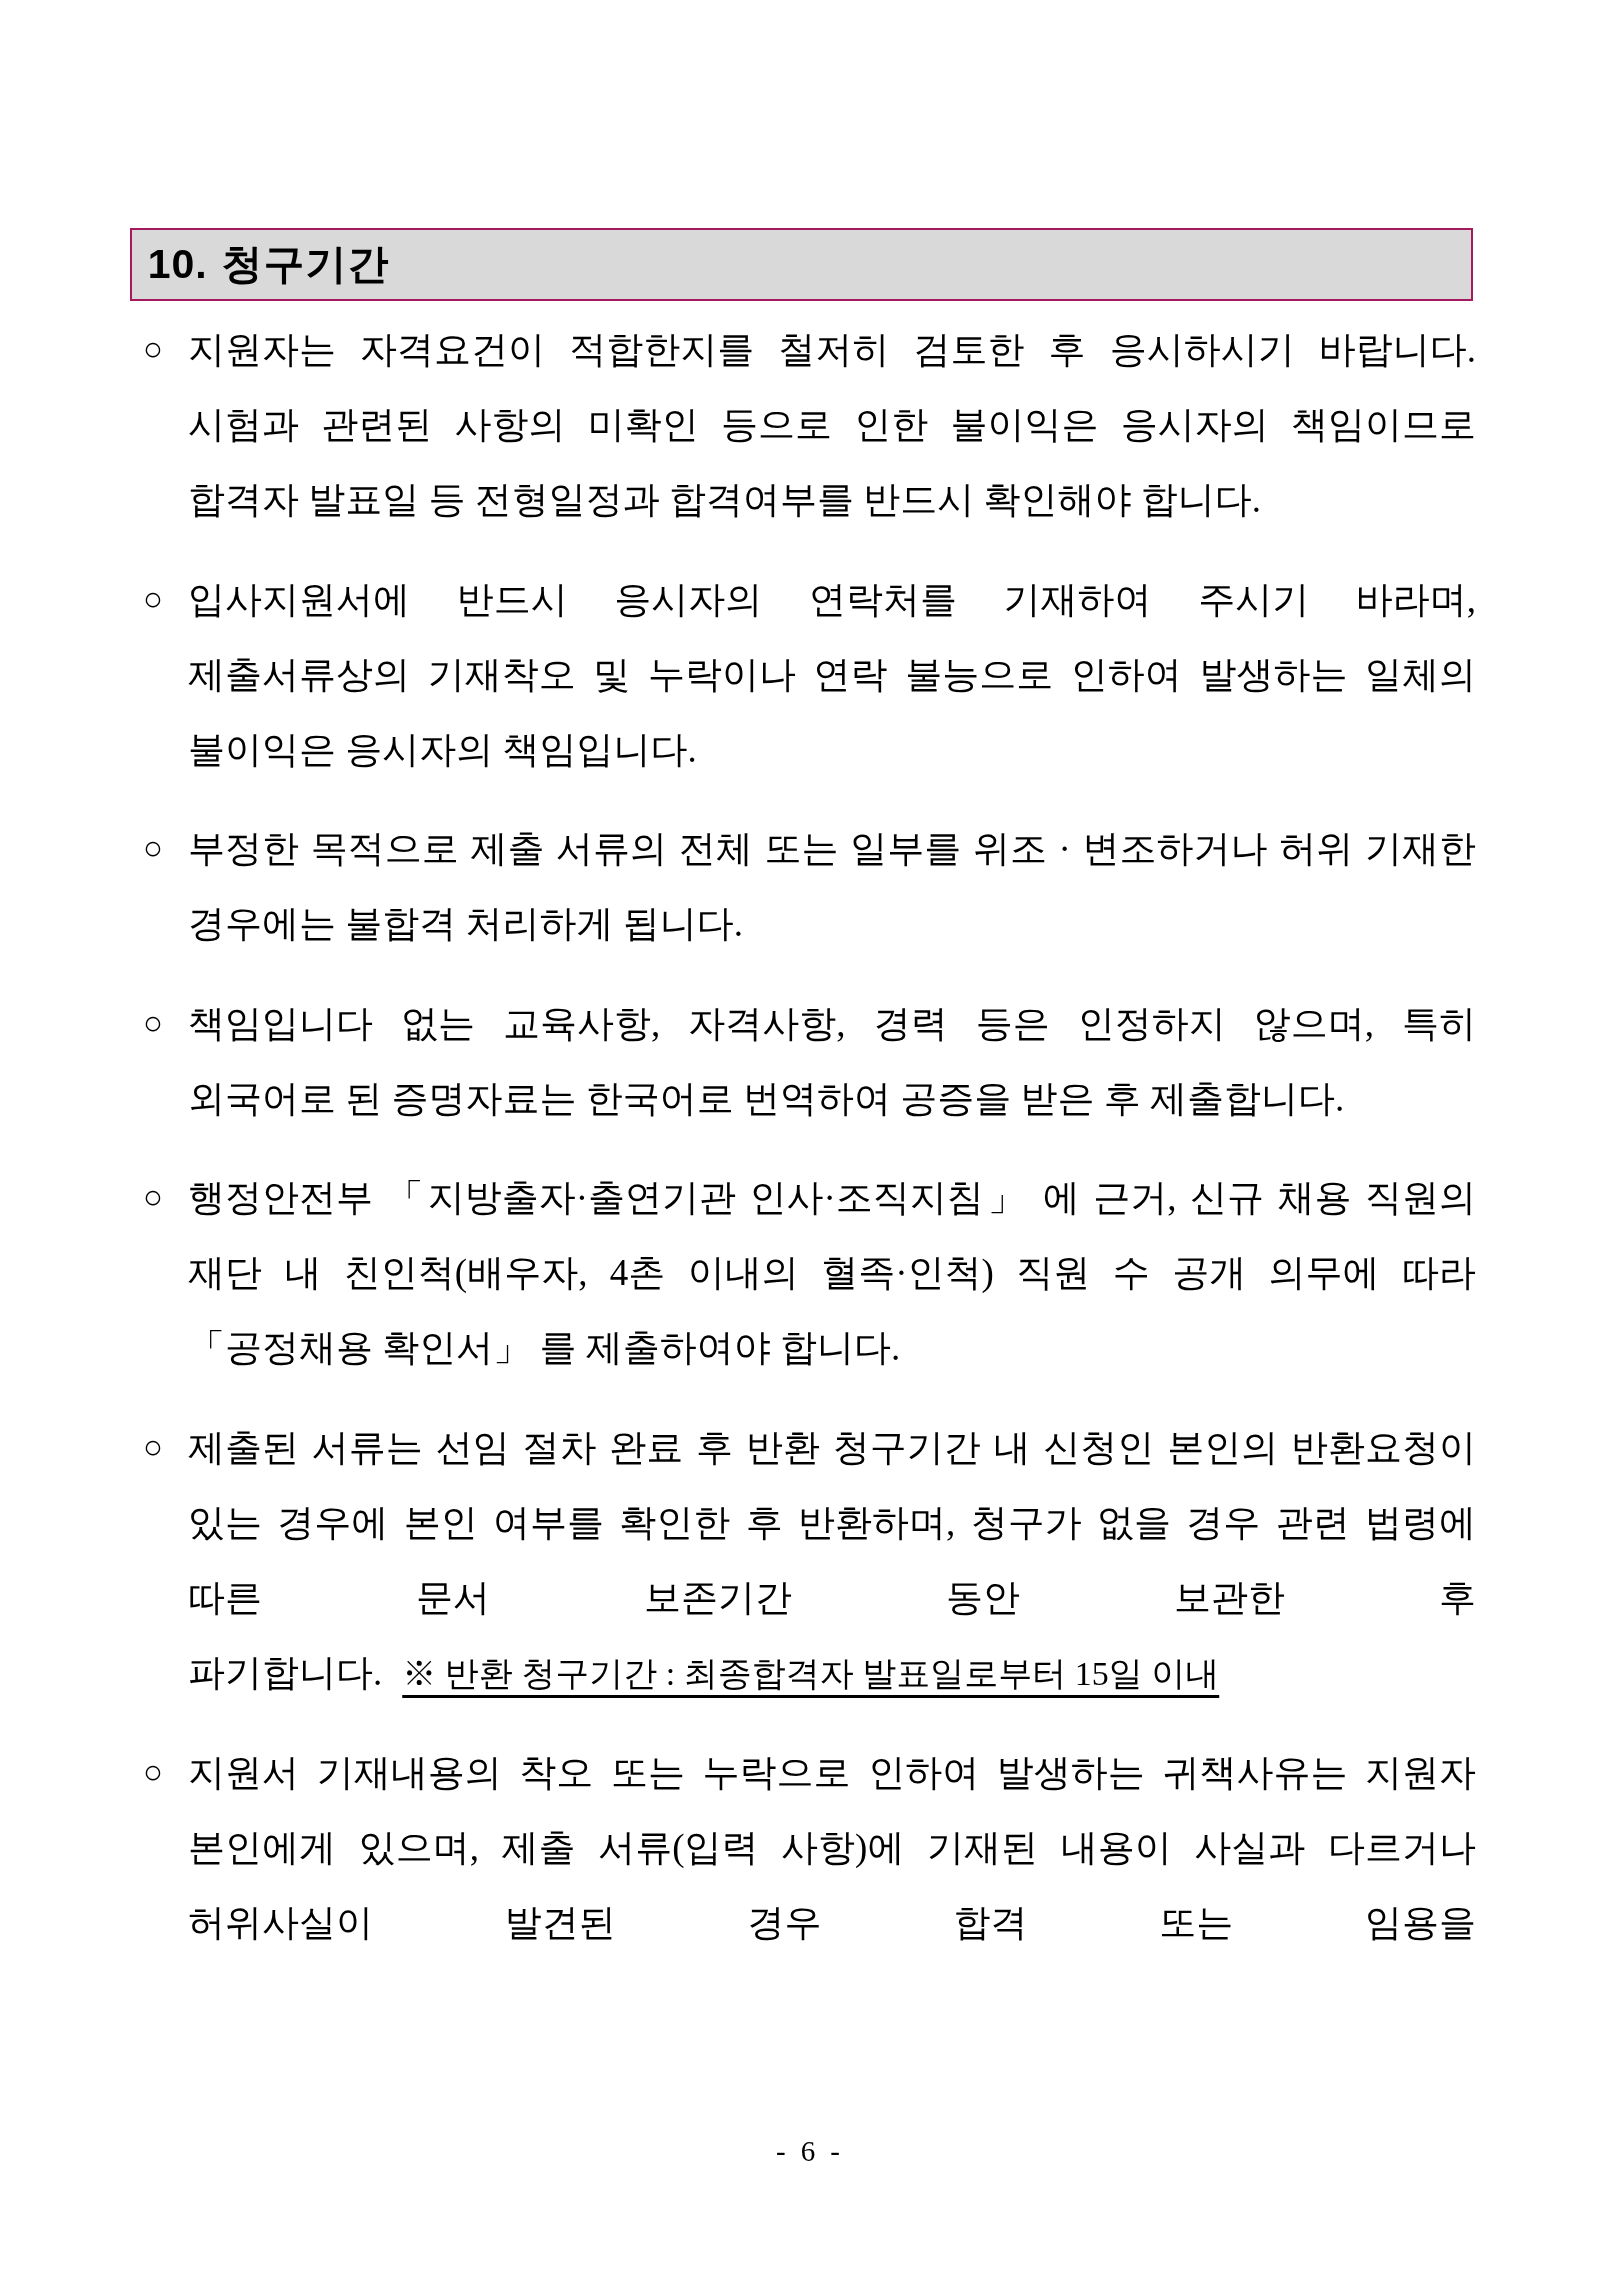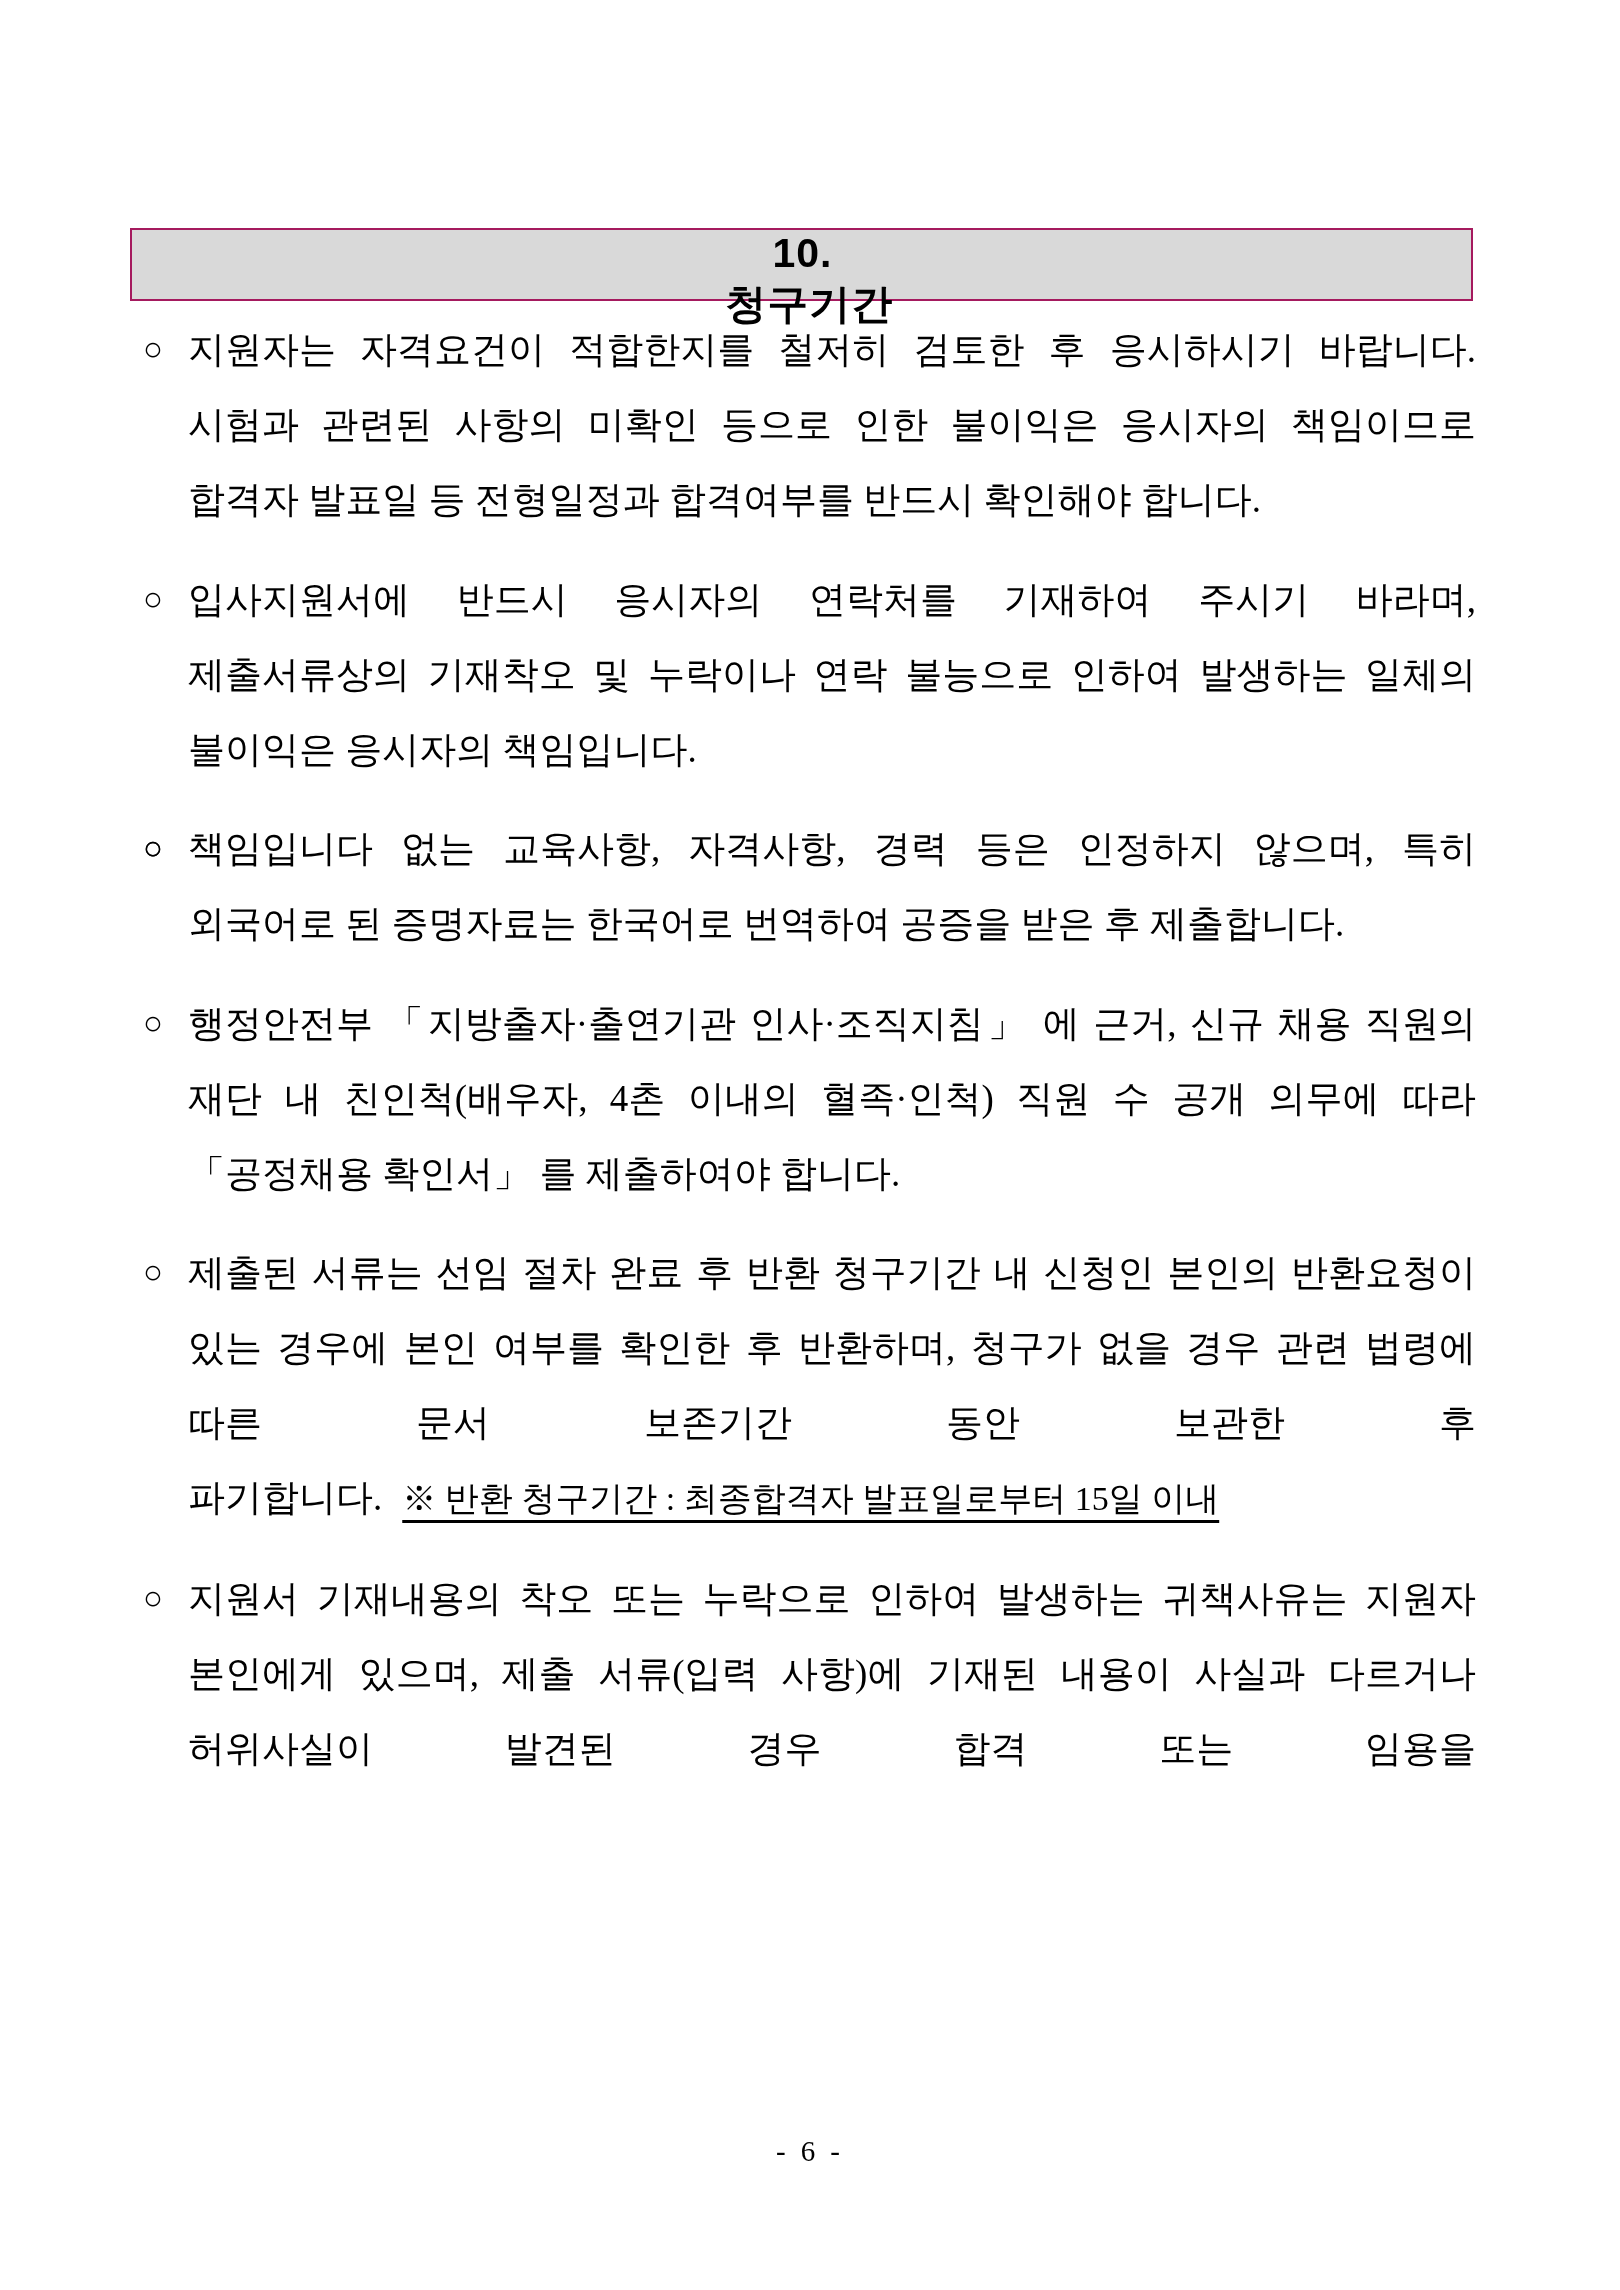--- a/index.html
+++ b/index.html
@@ -29,21 +29,20 @@
     box-sizing: border-box;
     background: #d9d9d9;
     border: 2px solid #a51a5e;
     display: flex;
     align-items: center;
     padding-left: 15.7px;
     font-family: "Liberation Sans", "DejaVu Sans", sans-serif;
     font-weight: 700;
     font-size: 41px;
     letter-spacing: 1px;
-    flex-direction: column;
   }
   .header-bar .sec-num { margin-right: 13.7px; }
   
   .content {
     position: absolute;
     left: 143px;
     top: 312px;
     width: 1333px;
   }
   .bullet {
@@ -90,21 +89,21 @@
   <div class="header-bar" style="background: rgb(217, 217, 217); border-color: rgb(165, 26, 94);">
     <span class="sec-num">10.</span>
     <span class="sec-title">청구기간</span>
   </div>
 
   <div class="content" id="bullet-list">
   <div class="bullet"><span class="marker">○</span><span class="btext">지원자는 자격요건이 적합한지를 철저히 검토한 후 응시하시기 바랍니다. 시험과 관련된 사항의 미확인 등으로 인한 불이익은 응시자의 책임이므로 합격자 발표일 등 전형일정과 합격여부를 반드시 확인해야 합니다.</span></div>
 
   <div class="bullet"><span class="marker">○</span><span class="btext">입사지원서에 반드시 응시자의 연락처를 기재하여 주시기 바라며, 제출서류상의 기재착오 및 누락이나 연락 불능으로 인하여 발생하는 일체의 불이익은 응시자의 책임입니다.</span></div>
 
-  <div class="bullet"><span class="marker">○</span></div>
+  <div class="bullet"><span class="marker">○</span><span class="btext">부정한 목적으로 제출 서류의 전체 또는 일부를 위조 · 변조하거나 허위 기재한 경우에는 불합격 처리하게 됩니다.</span></div>
 
   <div class="bullet"><span class="marker">○</span><span class="btext">책임입니다 없는 교육사항, 자격사항, 경력 등은 인정하지 않으며, 특히 외국어로 된 증명자료는 한국어로 번역하여 공증을 받은 후 제출합니다.</span></div>
 
   <div class="bullet"><span class="marker">○</span><span class="btext">행정안전부 「지방출자·출연기관 인사·조직지침」 에 근거, 신규 채용 직원의 재단 내 친인척(배우자, 4촌 이내의 혈족·인척) 직원 수 공개 의무에 따라 「공정채용 확인서」 를 제출하여야 합니다.</span></div>
 
   <div class="bullet"><span class="marker">○</span><span class="btext">제출된 서류는 선임 절차 완료 후 반환 청구기간 내 신청인 본인의 반환요청이 있는 경우에 본인 여부를 확인한 후 반환하며, 청구가 없을 경우 관련 법령에 따른 문서 보존기간 동안 보관한 후 파기합니다.</span><span class="bnote">※ 반환 청구기간 : 최종합격자 발표일로부터 15일 이내</span></div>
 
   <div class="bullet justify-last"><span class="marker">○</span><span class="btext">지원서 기재내용의 착오 또는 누락으로 인하여 발생하는 귀책사유는 지원자 본인에게 있으며, 제출 서류(입력 사항)에 기재된 내용이 사실과 다르거나 허위사실이 발견된 경우 합격 또는 임용을</span></div>
 </div>
 

